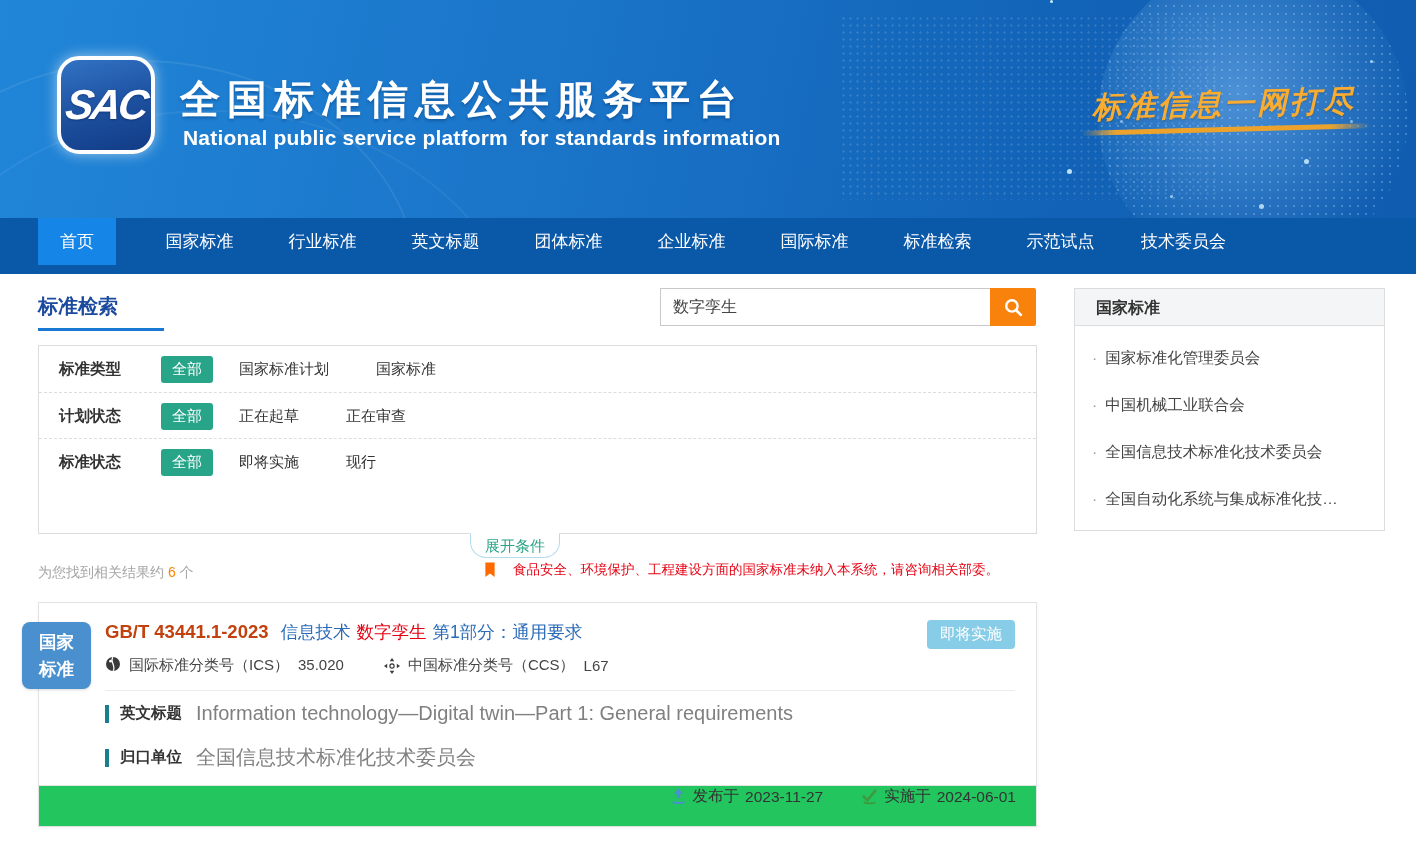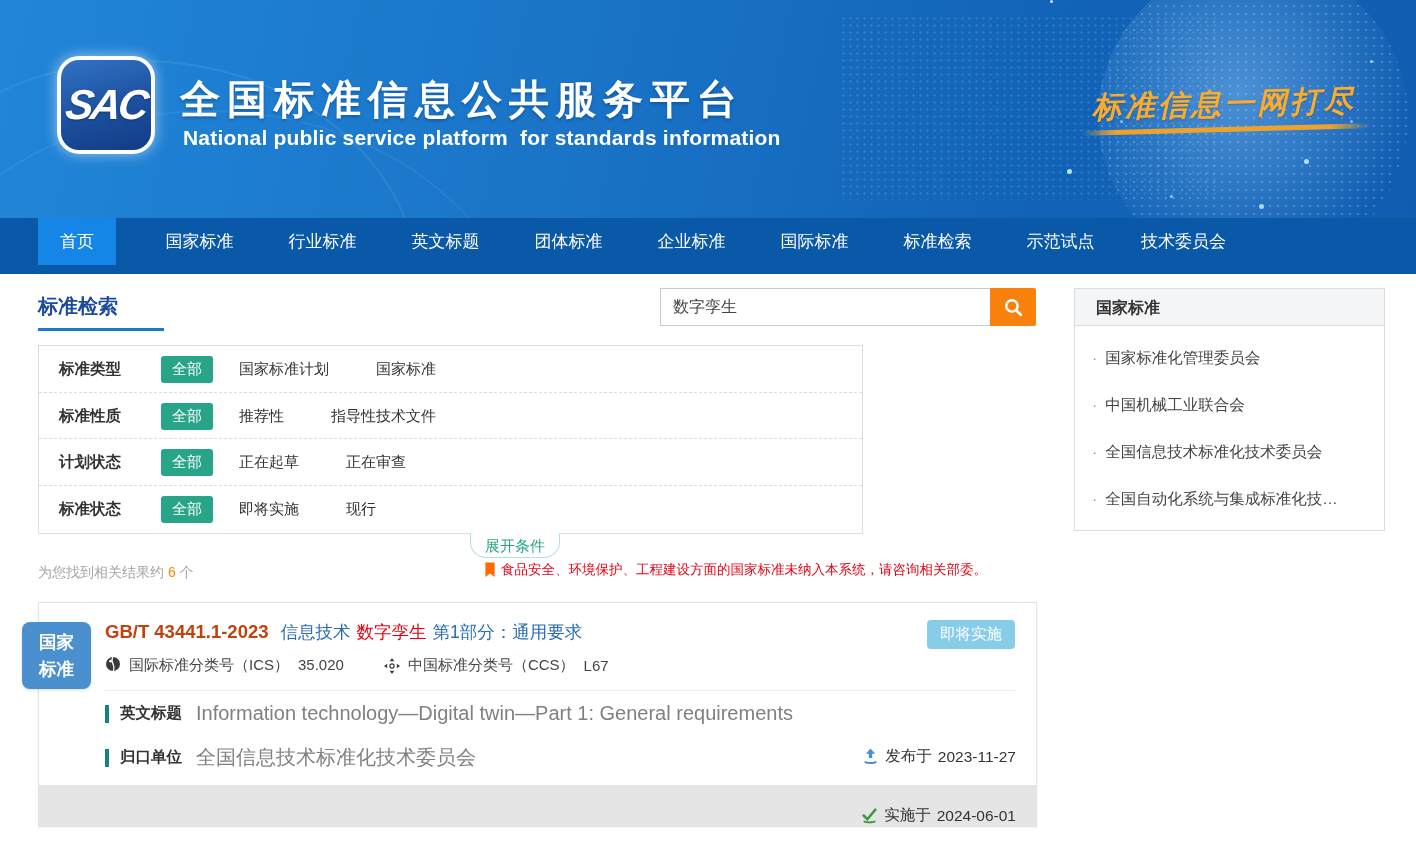--- a/index.html
+++ b/index.html
@@ -50,36 +50,36 @@
   
   .section-title { position:absolute; left:38px; top:293px; font-size:20px; font-weight:bold; color:#1b4a9e; }
   .title-underline { position:absolute; left:38px; top:328px; width:126px; height:3px; background:#1a79d2; }
   .search-input { position:absolute; left:660px; top:288px; width:331px; height:38px;
     border:1px solid #c9c9c9; border-right:none; padding:0 12px; font-size:16px; color:#444; outline:none;
     font-family:"Liberation Sans","DejaVu Sans",sans-serif; }
   .search-btn { position:absolute; left:990px; top:288px; width:46px; height:38px; background:#f8820c;
     border:none; border-radius:0 2px 2px 0; cursor:pointer; display:flex; align-items:center; justify-content:center; }
 
   
-  .filter-box { position:absolute; left:38px; top:345px; width:825px; height:189px;
+  .filter-box { position:absolute; left:38px; top:345px; width:999px; height:189px;
     border:1px solid #dcdcdc; background:#fff; }
   .filter-row { height:46.7px; line-height:46.7px; padding-left:20px; white-space:nowrap; }
   .filter-row:not(:last-child) { border-bottom:1px dashed #ddd; }
   .f-label { display:inline-block; width:102px; font-weight:bold; font-size:15.5px; color:#333; }
   .f-badge { display:inline-block; background:#28a488; color:#fff; font-size:15px; line-height:normal;
     padding:4px 11px; border-radius:3px; margin-right:26px; cursor:pointer; }
   .f-opt { margin-right:47px; font-size:15px; color:#333; cursor:pointer; }
   .expand-tab { position:absolute; left:470px; top:533px; min-width:86px; height:25px; line-height:23px;
     background:#fff; border:1px solid #b5dcec; border-top-color:#fff; border-radius:0 0 16px 16px;
     text-align:center; color:#2aa489; font-size:15px; padding:0 14px; cursor:pointer; z-index:2; }
 
   
   .summary { position:absolute; left:38px; top:564px; font-size:14px; color:#a5a5a5; }
   .summary .cnt { color:#ff8400; }
-  .notice { position:absolute; left:484px; top:561px; display:flex; align-items:center; gap:5px; }
+  .notice { position:absolute; left:484px; top:561px; display:flex; align-items:center; gap:17px; }
   .notice span { color:#e60012; font-size:13.5px; }
 
   
   .card { position:absolute; left:38px; top:602px; width:999px; height:225px; background:#fff;
     border:1px solid #e3e3e3; box-shadow:0 1px 3px rgba(0,0,0,.05); }
   .type-badge { position:absolute; left:-17px; top:19px; width:69px; height:67px; background:#4b90ce;
     border-radius:8px; color:#fff; font-weight:bold; font-size:17.5px; display:flex; flex-direction:column;
     align-items:center; justify-content:center; line-height:1.5; box-shadow:0 1px 3px rgba(0,0,0,.15); }
   .card-title { position:absolute; left:66px; top:17px; right:120px; white-space:nowrap; cursor:pointer; }
   .card-title .code { font-weight:bold; font-size:18.5px; color:#c2410c; margin-right:12px; }
@@ -91,23 +91,23 @@
   .ics-row .val { margin-left:9px; }
   .ics-row .icon { margin-right:8px; display:inline-flex; }
   .ics-row .grp2 { margin-left:40px; display:inline-flex; align-items:center; }
   .card-sep { position:absolute; left:66px; right:21px; top:87px; border-top:1px solid #ececec; }
   .meta-row { position:absolute; left:66px; display:flex; align-items:center; }
   .meta-row.r1 { top:99px; }
   .meta-row.r2 { top:141px; }
   .teal-bar { width:4px; height:18px; background:#177f8e; margin-right:11px; }
   .meta-label { font-weight:bold; font-size:15.5px; color:#333; margin-right:14px; }
   .meta-val { font-size:20px; color:#808080; }
-  .card-footer { position:absolute; left:0; right:0; bottom:0; height:41px; background:#e5e5e5;
-    border-top:1px solid #e3e3e3; display:flex; align-items:flex-end; justify-content:flex-end;
-    gap:38px; padding-right:20px; font-size:15.5px; color:#333;flex-direction:column; }
+  .card-footer { position:absolute; left:0; right:0; bottom:0; height:41px; background:#22c55e;
+    border-top:1px solid #e3e3e3; display:flex; align-items:flex-start; justify-content:flex-end;
+    gap:38px; padding-right:20px; font-size:15.5px; color:#333; }
   .cf-item { display:flex; align-items:center; gap:6px; }
 
   
   .sidebar { position:absolute; left:1074px; top:288px; width:311px; border:1px solid #dcdcdc; background:#fff; }
   .sb-head { height:37px; line-height:37px; background:#f4f5f6; border-bottom:1px solid #dcdcdc;
     padding-left:21px; font-weight:bold; font-size:16px; color:#333; }
   .sb-list { padding:8px 0; }
   .side-item { height:47px; line-height:47px; padding:0 14px 0 17px; font-size:15.5px; color:#444;
     cursor:pointer; white-space:nowrap; overflow:hidden; text-overflow:ellipsis; }
   .side-item .dot { color:#999; margin-right:8px; }
@@ -153,21 +153,20 @@
     <svg width="21" height="21" viewBox="0 0 20 20">
       <circle cx="8.5" cy="8.5" r="5.4" fill="none" stroke="#fff" stroke-width="2.3"></circle>
       <line x1="12.8" y1="12.8" x2="17" y2="17" stroke="#fff" stroke-width="2.6" stroke-linecap="round"></line>
     </svg>
   </span>
 </button>
 
 <div class="filter-box">
   <div>
       <div class="filter-row"><span class="f-label">标准类型</span><span class="f-badge">全部</span><span class="f-opt">国家标准计划</span><span class="f-opt">国家标准</span></div>
-      <div class="filter-row"><span class="f-label">标准性质</span><span class="f-badge">全部</span><span class="f-opt">推荐性</span><span class="f-opt">指导性技术文件</span></div>
       <div class="filter-row"><span class="f-label">计划状态</span><span class="f-badge">全部</span><span class="f-opt">正在起草</span><span class="f-opt">正在审查</span></div>
       <div class="filter-row"><span class="f-label">标准状态</span><span class="f-badge">全部</span><span class="f-opt">即将实施</span><span class="f-opt">现行</span></div>
     </div>
 </div>
 <div class="expand-tab">展开条件</div>
 
 <div class="summary"><span>为您找到相关结果约 </span><span class="cnt">6</span><span> 个</span></div>
 <div class="notice">
   <span style="display:inline-flex;">
     <svg width="12" height="16" viewBox="0 0 13 17">

